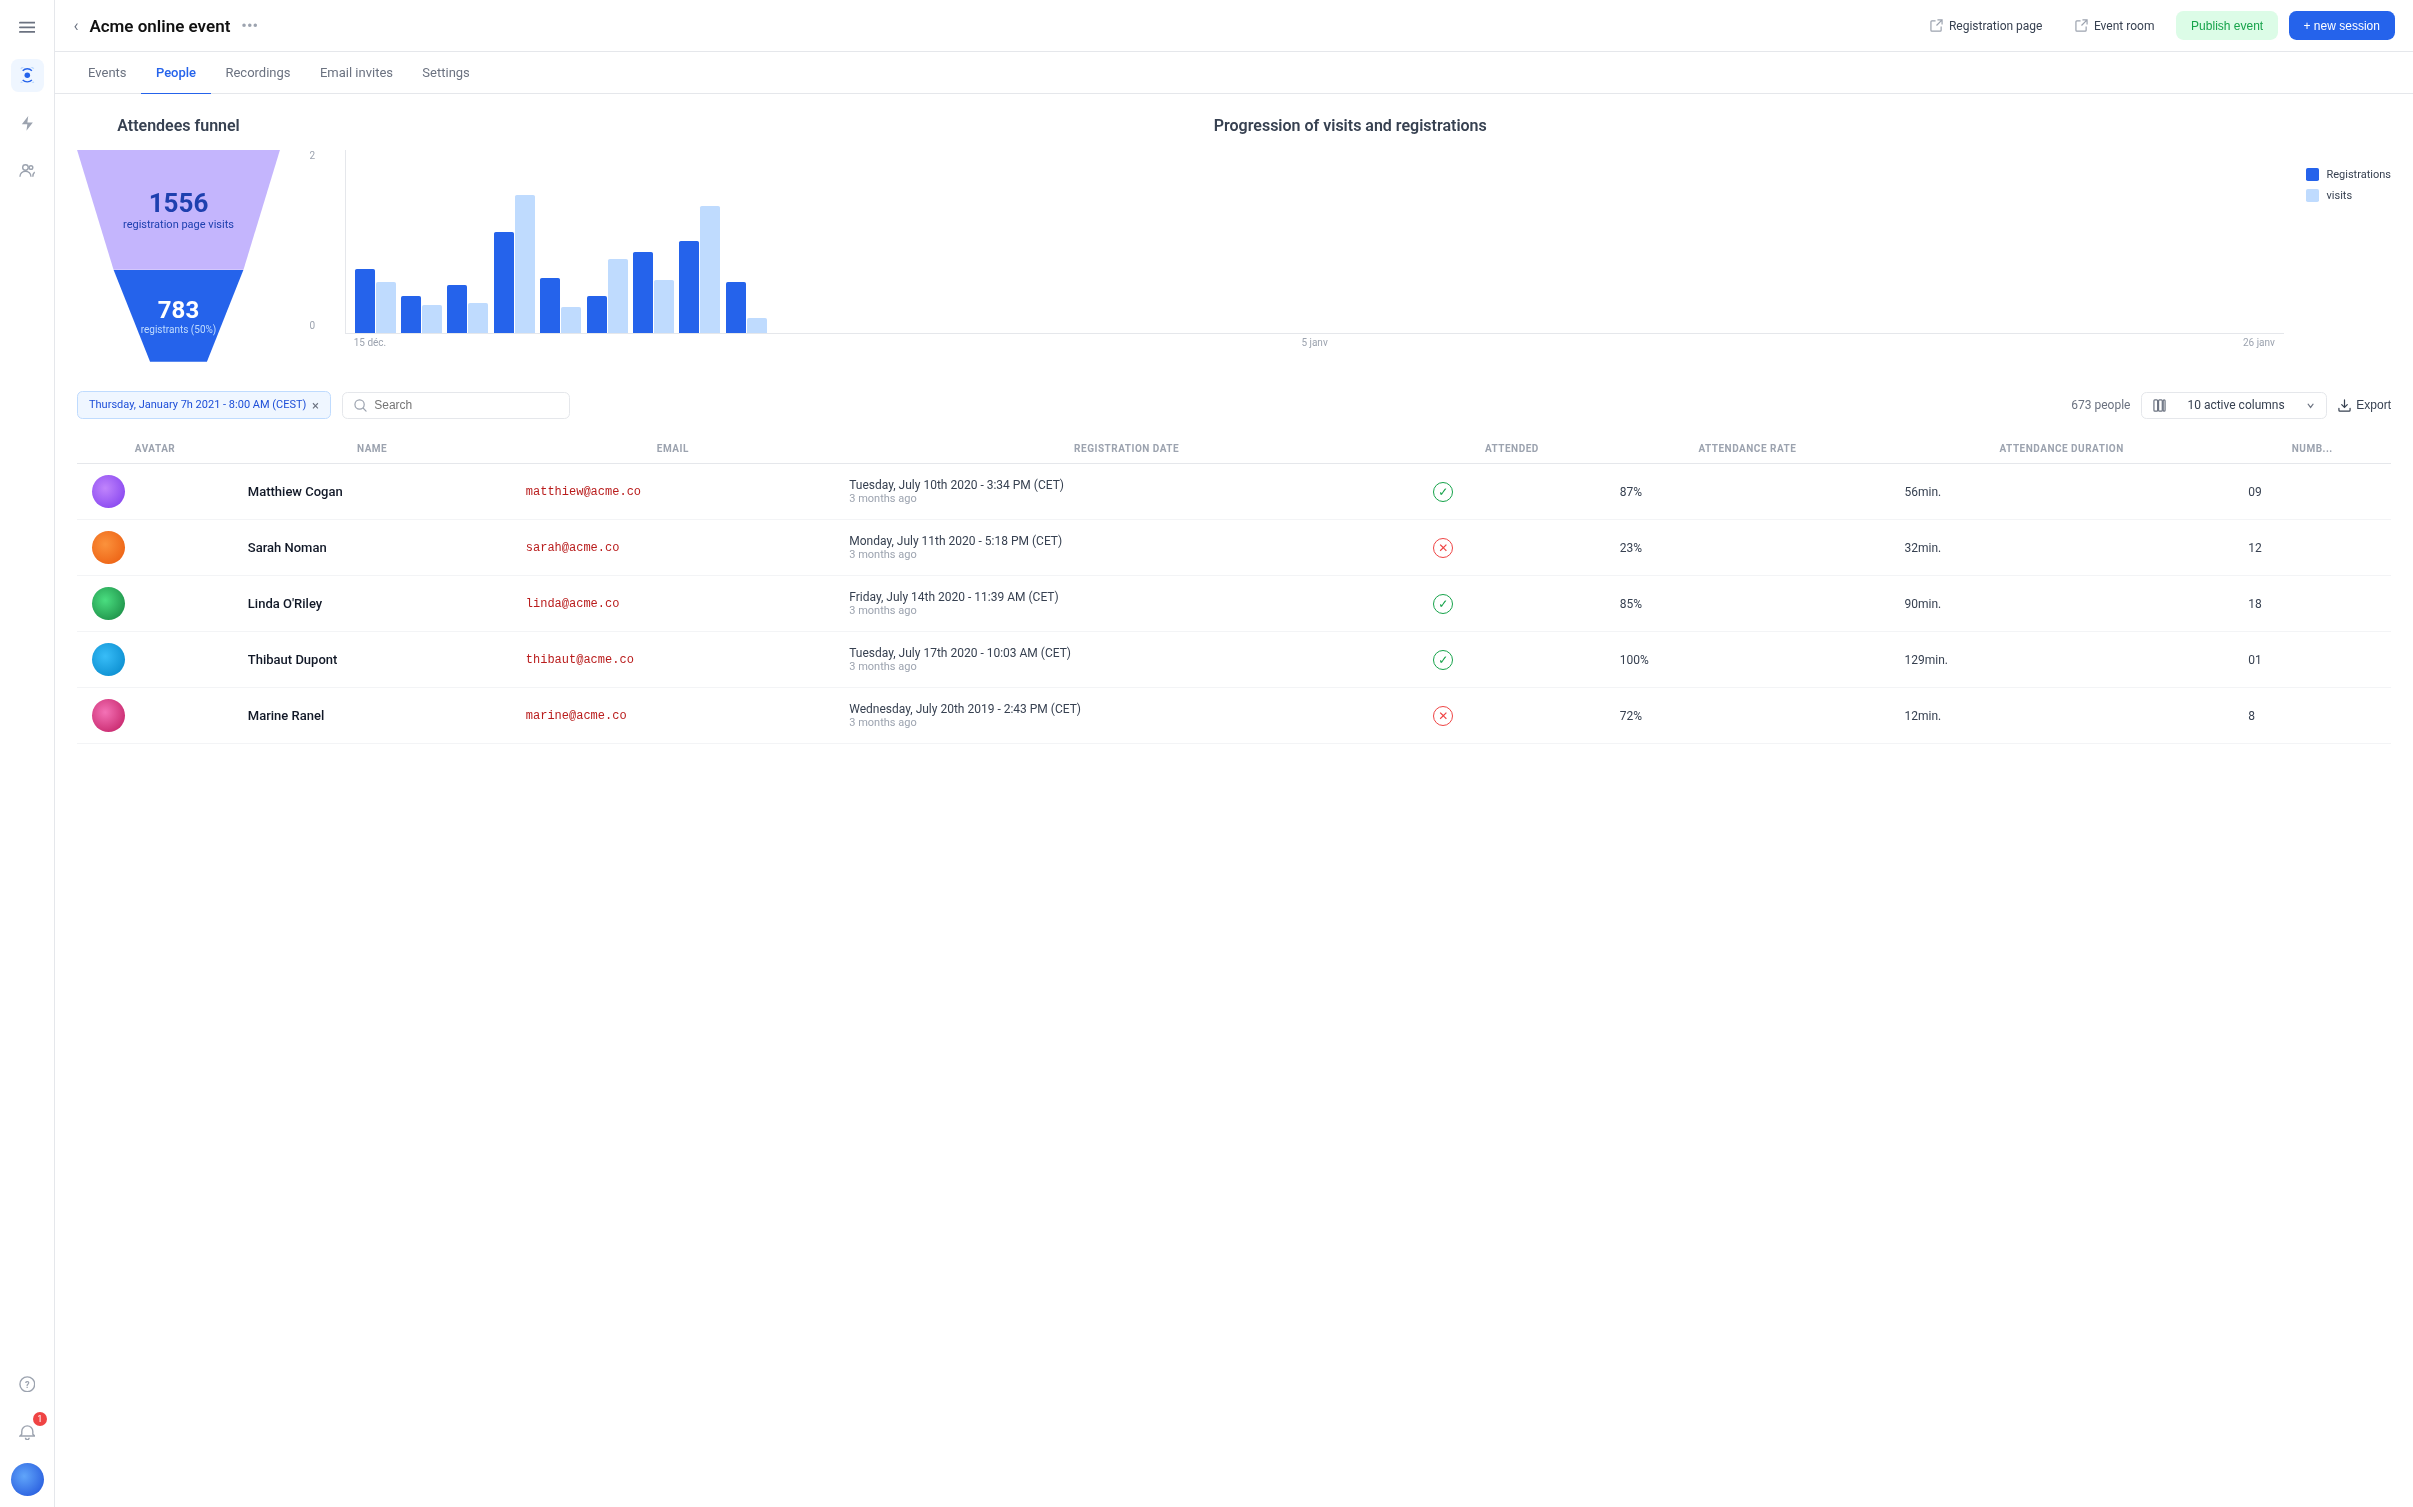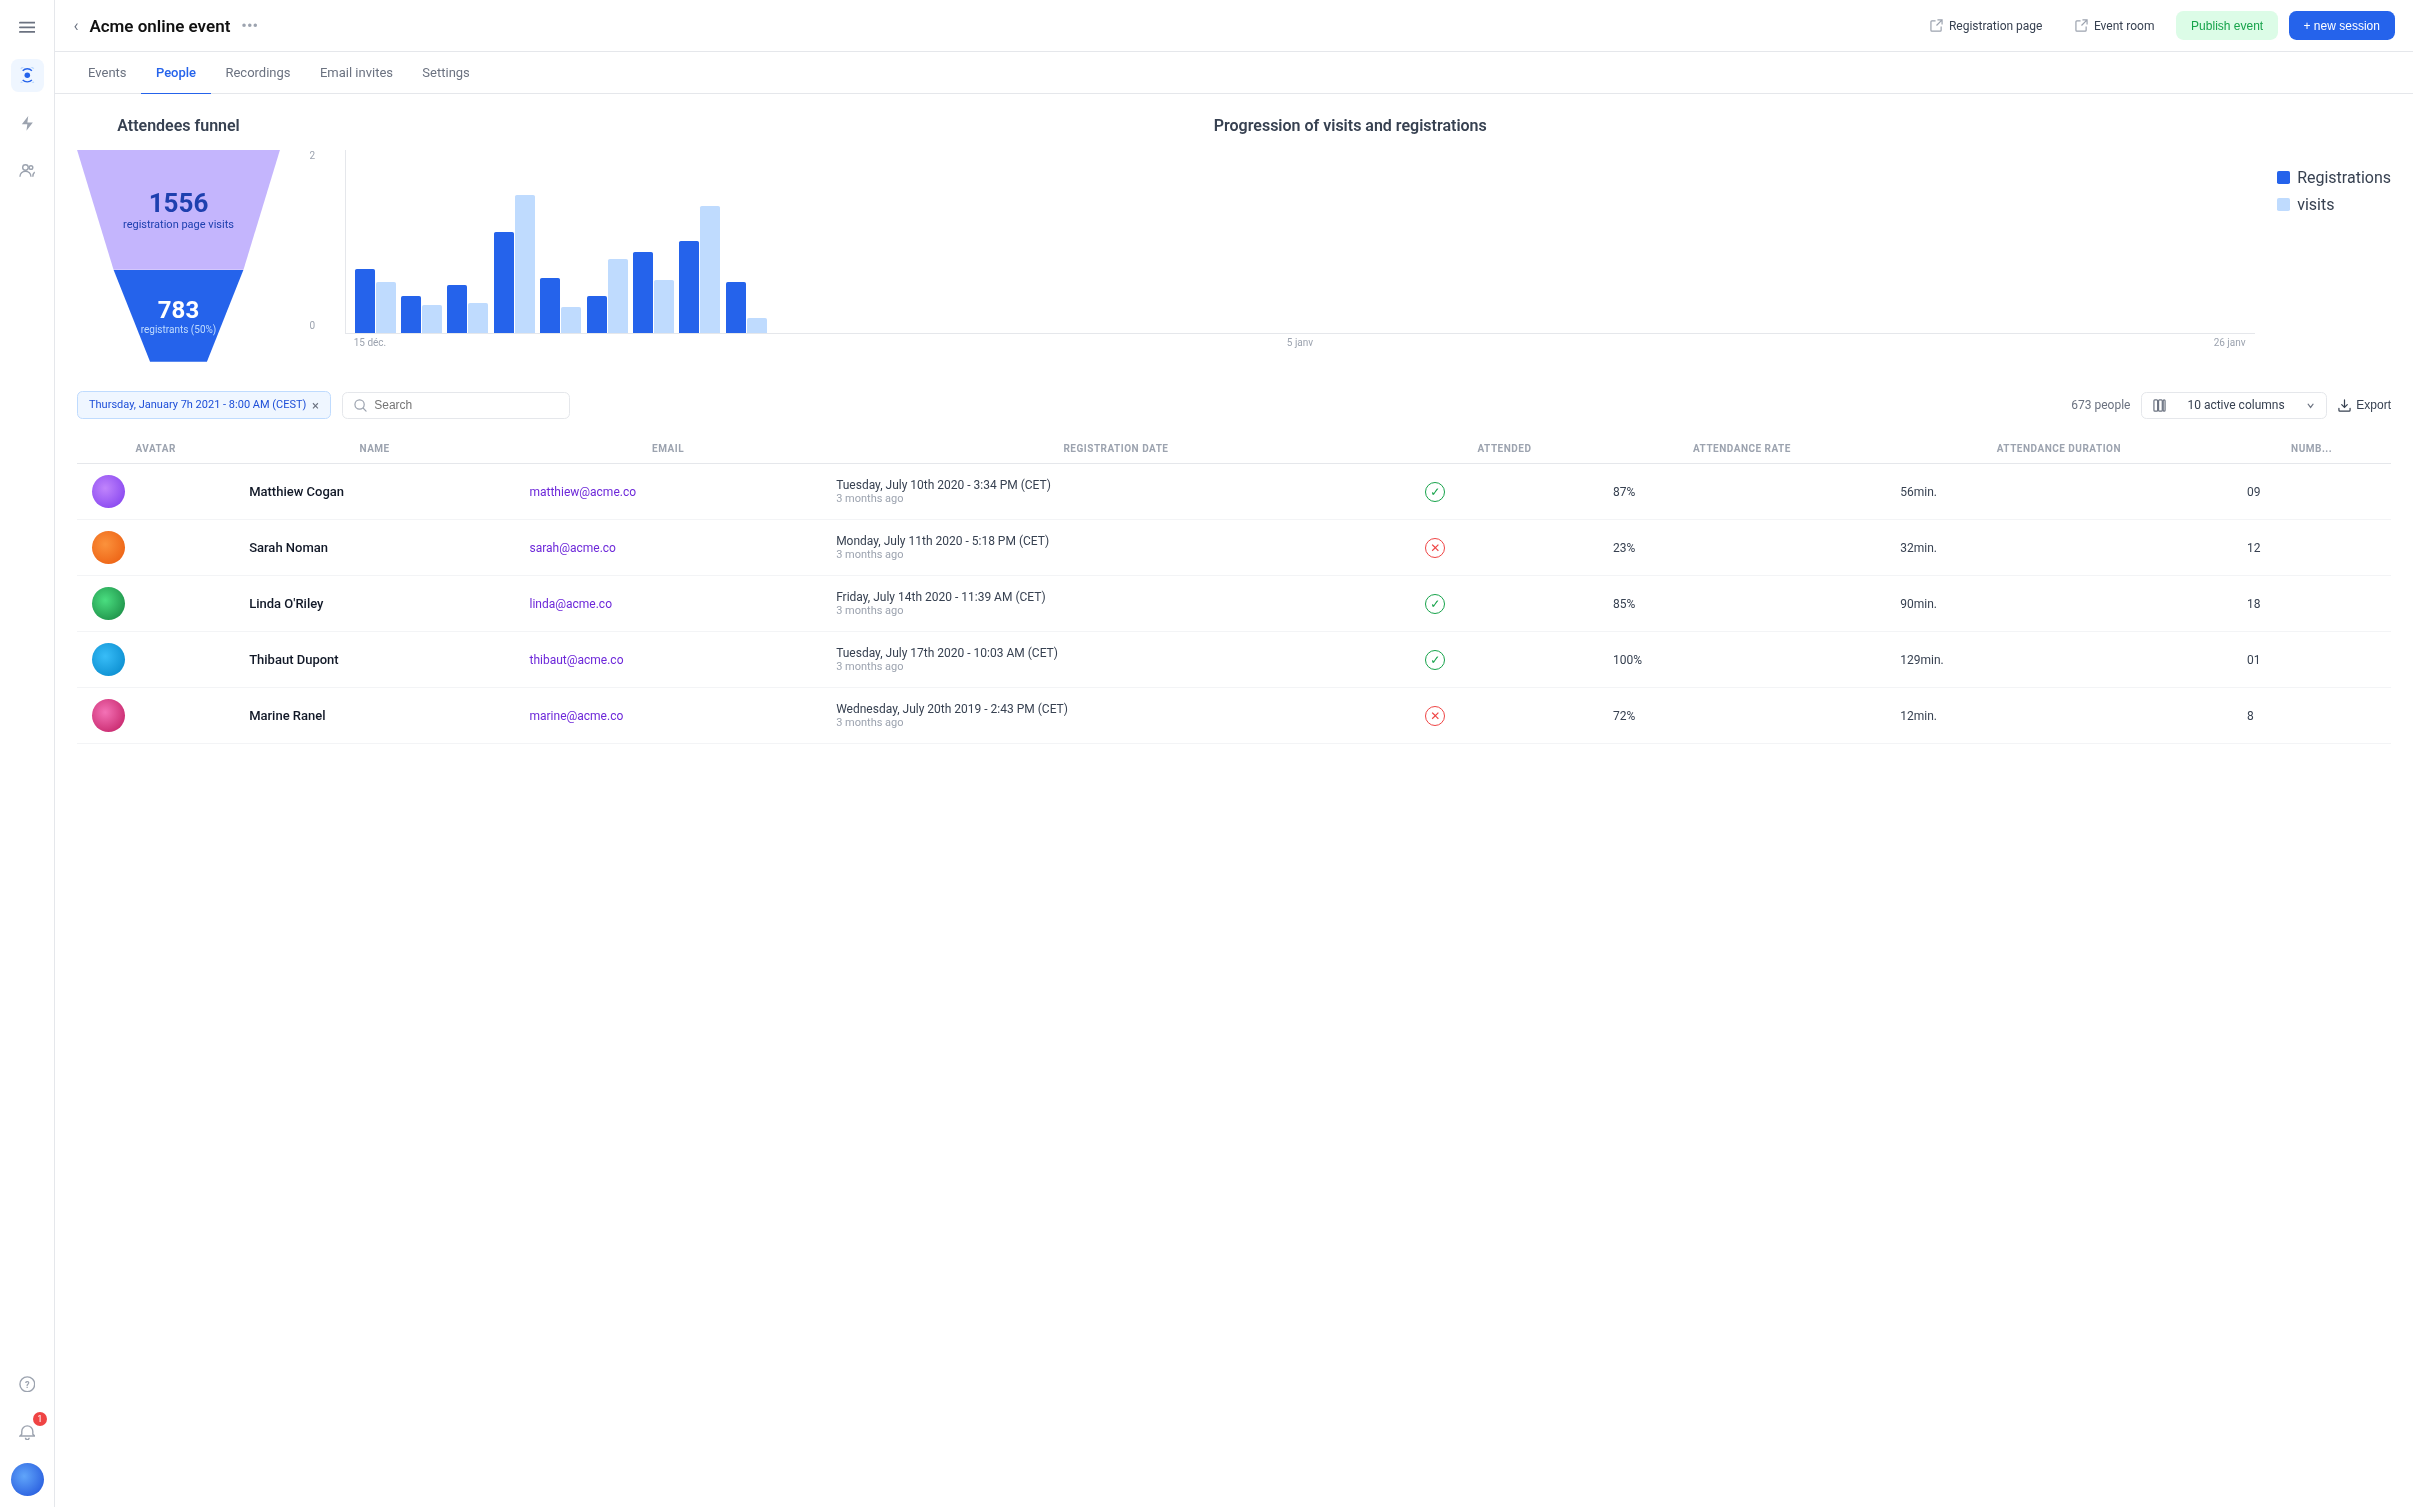--- a/index.html
+++ b/index.html
@@ -77,21 +77,21 @@
     
     .funnel-section { flex-shrink: 0; }
     .section-title { font-size: 16px; font-weight: 600; color: #374151; margin-bottom: 14.7px; text-align: center; }
 
     .funnel-container { position: relative; width: 203px; }
 
     
     .chart-section { flex: 1; }
     .chart-area { display: flex; gap: 22px; }
     .chart-legend { display: flex; flex-direction: column; gap: 7.4px; padding-top: 18.4px; }
-    .legend-item { display: flex; align-items: center; gap: 7.4px; font-size: 16px; color: #374151; }
+    .legend-item { display: flex; align-items: center; gap: 7.4px; font-size: 11px; color: #374151; }
     .legend-color { width: 13px; height: 13px; border-radius: 1.8px; flex-shrink: 0; }
 
     
     .table-controls { display: flex; align-items: center; gap: 11px; margin-bottom: 14.7px; }
     .filter-tag { display: flex; align-items: flex-start; gap: 5.5px; background: #eff6ff; border: 0.9px solid #bfdbfe; color: #1d4ed8; padding: 5.5px 11px; border-radius: 5.5px; font-size: 11px; cursor: pointer; }
     .filter-tag-x { color: #6b7280; cursor: pointer; font-size: 13px; }
     .search-box { display: flex; align-items: center; gap: 7.4px; border: 0.9px solid #e5e7eb; border-radius: 5.5px; padding: 5.5px 11px; background: #fff; }
     .search-box input { border: none; outline: none; font-size: 12px; color: #374151; width: 184px; }
     .table-spacer { flex: 1; }
     .table-meta { font-size: 12px; color: #6b7280; }
@@ -105,21 +105,21 @@
     .avatar-placeholder { width: 33px; height: 33px; border-radius: 50%; overflow: hidden; }
 
     
     .av1 { background: radial-gradient(circle at 40% 40%, #c084fc, #7c3aed); }
     .av2 { background: radial-gradient(circle at 40% 40%, #fb923c, #ea580c); }
     .av3 { background: radial-gradient(circle at 40% 40%, #4ade80, #15803d); }
     .av4 { background: radial-gradient(circle at 40% 40%, #38bdf8, #0284c7); }
     .av5 { background: radial-gradient(circle at 40% 40%, #f472b6, #be185d); }
 
     .name-cell { font-size: 13px; color: #111827; font-weight: 500; }
-    .email-cell { font-size: 12px; color: #6d28d9; }
+    .email-cell { font-size: 12px; color: #b91c1c; font-family: Liberation Mono, monospace; }
     .date-cell .date-main { font-size: 12px; color: #374151; }
     .date-cell .date-ago { font-size: 11px; color: #9ca3af; }
     .attended-icon { width: 20px; height: 20px; border-radius: 50%; border: 1.8px solid #16a34a; display: flex; align-items: center; justify-content: center; color: #16a34a; font-size: 12px; }
     .not-attended-icon { width: 20px; height: 20px; border-radius: 50%; border: 1.8px solid #ef4444; display: flex; align-items: center; justify-content: center; color: #ef4444; font-size: 12px; }
     .rate-cell { font-size: 12px; color: #374151; }
     .duration-cell { font-size: 12px; color: #374151; }
     .number-cell { font-size: 12px; color: #374151; }
   </style>
 </head>
 <body>

